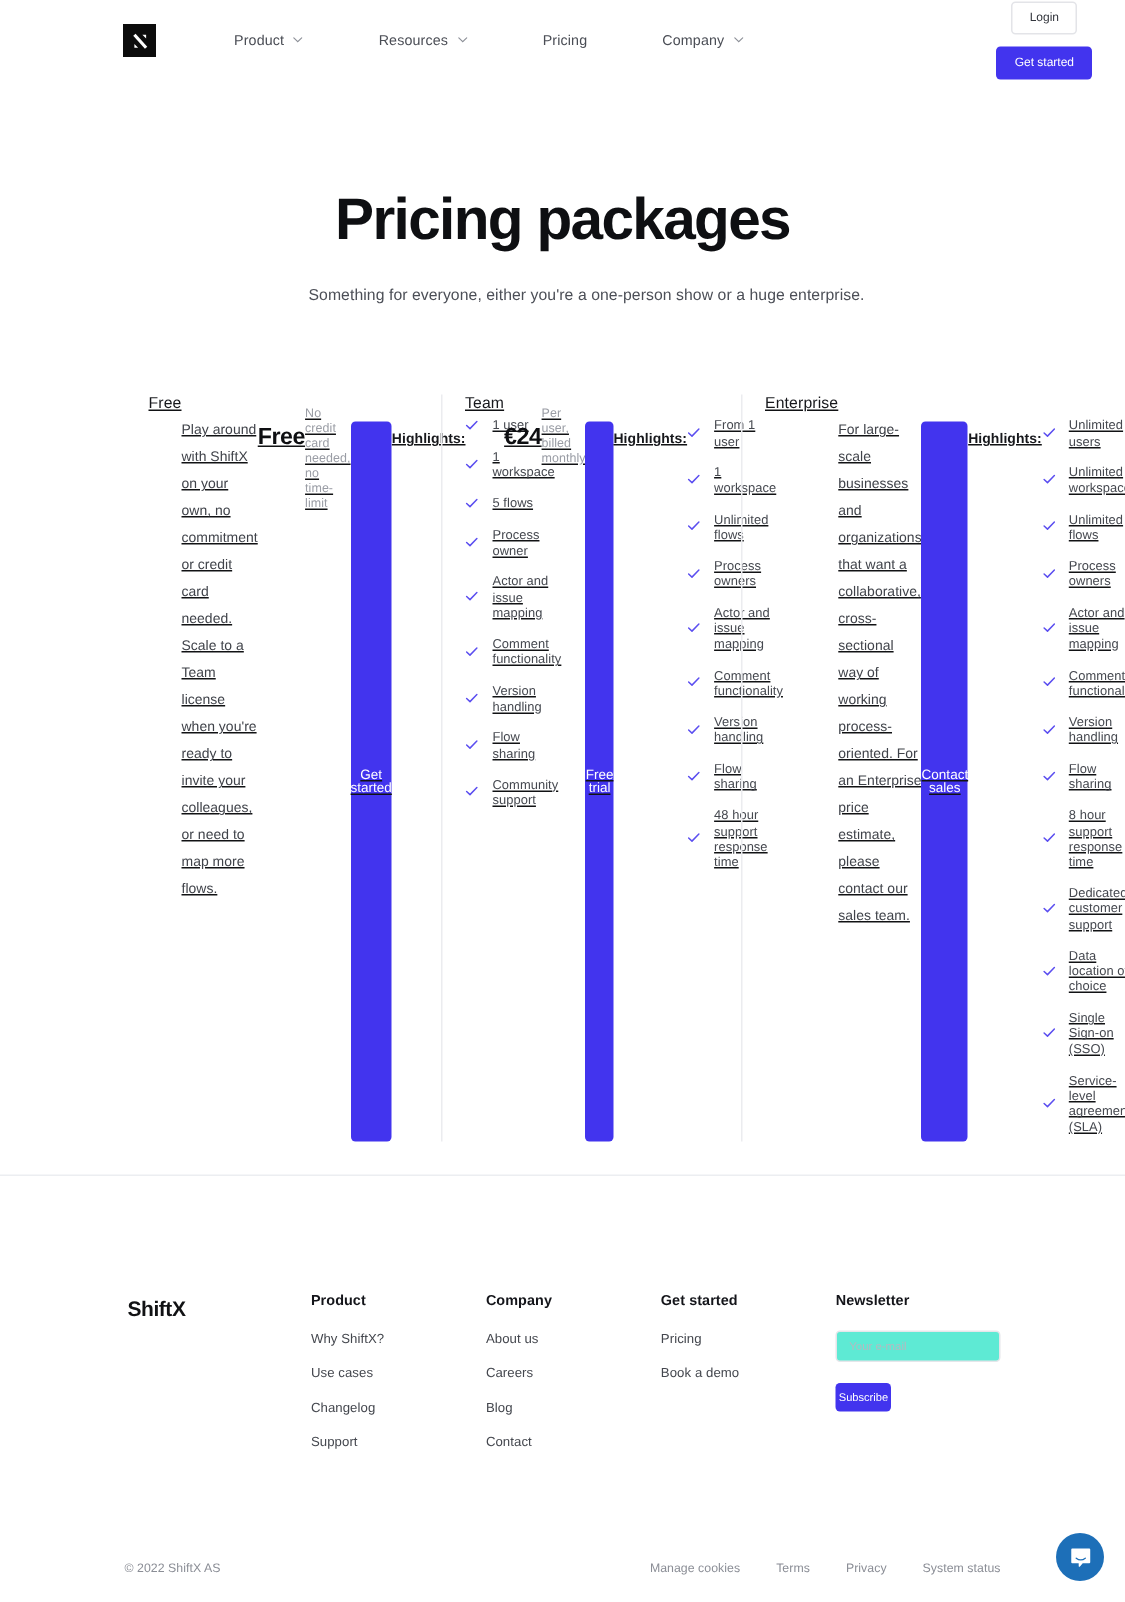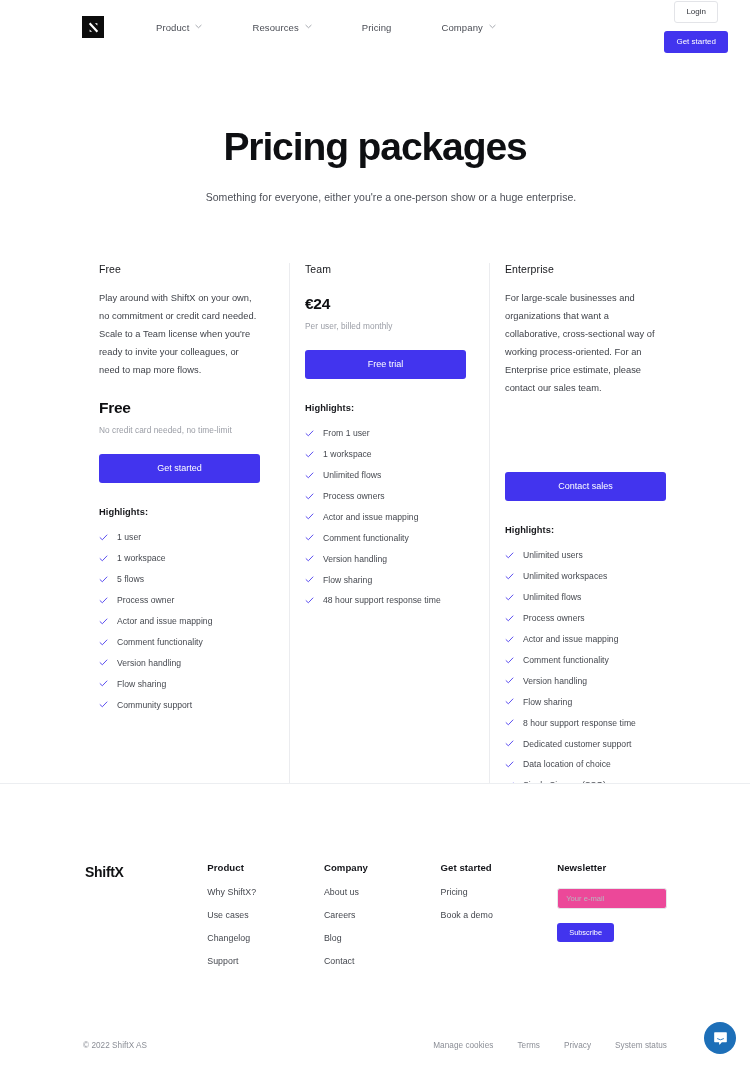--- a/index.html
+++ b/index.html
@@ -154,21 +154,21 @@
     letter-spacing: -.3px;
     min-height: 19px;
   }
   .plan-price-note {
     margin-top: 7px;
     font-size: 8.3px;
     color: #9a9da5;
     letter-spacing: .05px;
     min-height: 11px;
   }
-  .plan-body { display: flex; flex-direction: column; height: 100%; }
+  .plan-body { display: flex; flex-direction: row; height: 100%; text-decoration: underline; }
 
   .plan-cta {
     display: block;
     width: 161px;
     margin-top: 18px;
     background: #4234ee;
     color: #ffffff;
     border: none;
     border-radius: 3px;
     font-size: 9px;
@@ -249,37 +249,37 @@
     margin-bottom: 13px;
     cursor: pointer;
     text-decoration: none;
     letter-spacing: .04px;
   }
   .newsletter-input {
     width: 110px;
     height: 21px;
     border: 1px solid #e5e6ea;
     border-radius: 3px;
-    background: #ec4899;
+    background: #5eead4;
     font-family: inherit;
     font-size: 7.6px;
     color: #333;
     padding: 0 8px;
     outline: none;
   }
   .newsletter-input::placeholder { color: #b6b9c0; }
   .btn-subscribe {
     margin-top: 14px;
     background: #4234ee;
     color: #fff;
     border: none;
     border-radius: 3px;
     font-size: 7.4px;
     font-family: inherit;
-    padding: 6px 12px;
+    padding: 6px 2px;
     cursor: pointer;
     line-height: 1;
   }
 
   .footer-bottom {
     position: absolute;
     left: 0; right: 0;
     top: 257px;
     display: flex;
     align-items: center;

